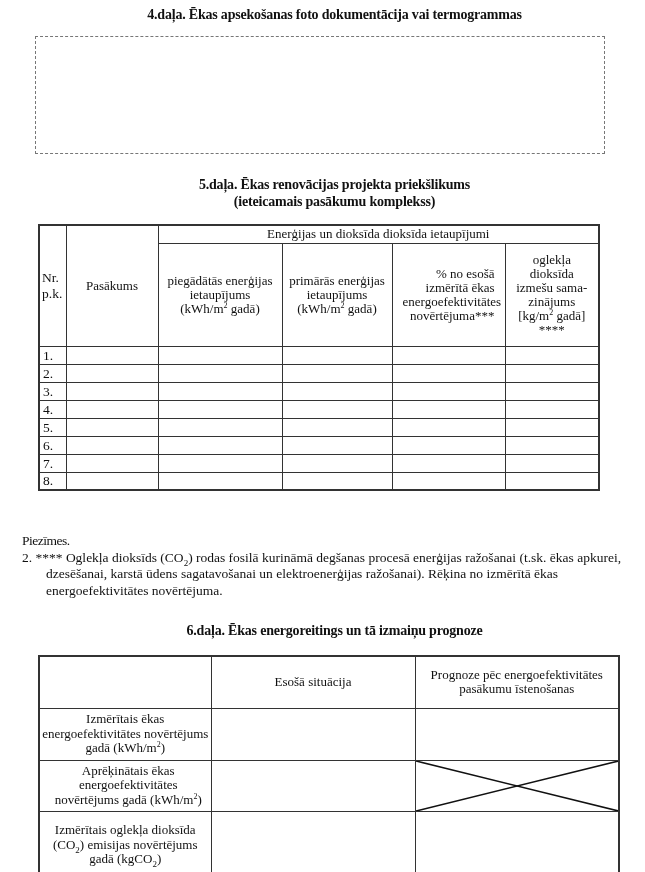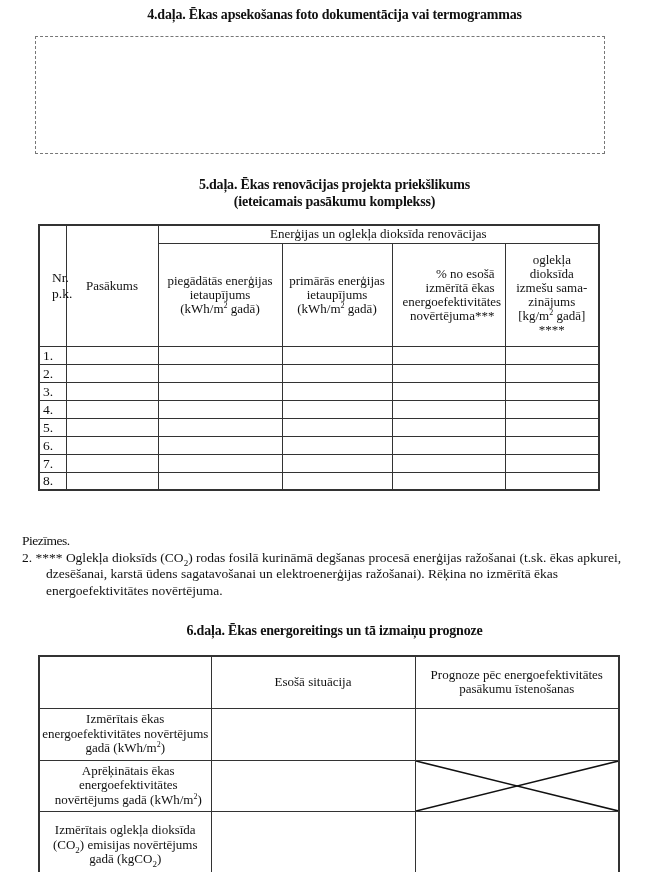--- a/index.html
+++ b/index.html
@@ -12,21 +12,21 @@
 
   table { border-collapse: collapse; position: absolute; table-layout: fixed; }
   td { border: 1px solid #333; font-size: 13px; line-height: 14px; text-align: center; vertical-align: middle; padding: 0 2px; }
 
   
   #t5 { left: 38px; top: 224px; width: 560px; border: 2px solid #333; }
   #t5 tr.hdr1 td { height: 18px; }
   #t5 tr.hdr2 td { height: 103px; }
   #t5 tr.row td { height: 18px; }
   #t5 td.num { text-align: left; padding-left: 3px; font-size: 13.5px; line-height: 16px; vertical-align: bottom; }
-  #t5 td.nrhead { text-align: left; padding-left: 12px; font-size: 13.5px; line-height: 16px; }
+  #t5 td.nrhead { text-align: left; padding-left: 2px; font-size: 13.5px; line-height: 16px; }
   sup { font-size: 8px; vertical-align: super; line-height: 0; }
   sub { font-size: 9px; vertical-align: sub; line-height: 0; }
 
   .notes { position: absolute; left: 22px; top: 533px; width: 610px; font-size: 13.5px; line-height: 16.5px; }
   .notes .title { letter-spacing: -0.5px; }
   .notes .item { padding-left: 24px; text-indent: -24px; }
 
   
   #t6 { left: 38px; top: 655px; width: 580px; border: 2px solid #333; }
   #t6 td { font-size: 13px; line-height: 14.5px; }
@@ -52,21 +52,21 @@
       <col style="width:92px">
       <col style="width:124px">
       <col style="width:110px">
       <col style="width:113px">
       <col style="width:94px">
   </colgroup>
   <tbody>
       <tr class="hdr1">
     <td rowspan="2" class="nrhead">Nr. p.k.</td>
     <td rowspan="2">Pasākums</td>
-    <td colspan="4">Enerģijas un oglekļa dioksīda renovācijas</td>
+    <td colspan="4">Enerģijas un dioksīda dioksīda ietaupījumi</td>
   </tr>
   <tr class="hdr2">
     <td>
       <span>piegādātās enerģijas</span><br>
       <span>ietaupījums</span><br>
       <span>(kWh/m</span><sup>2</sup><span> gadā)</span>
     </td>
     <td>
       <span>primārās enerģijas</span><br>
       <span>ietaupījums</span><br>

